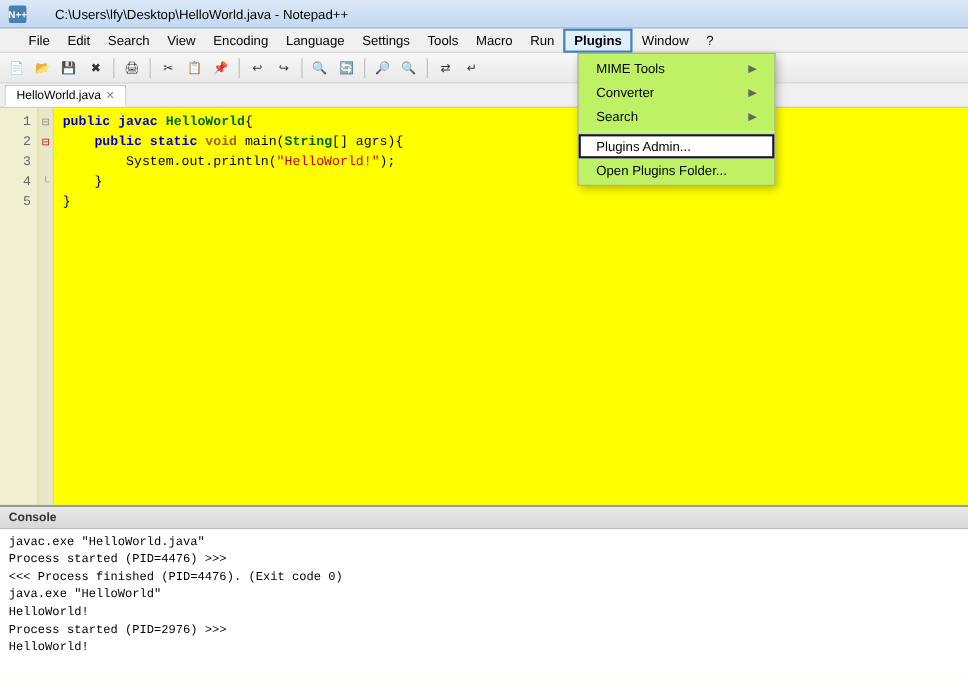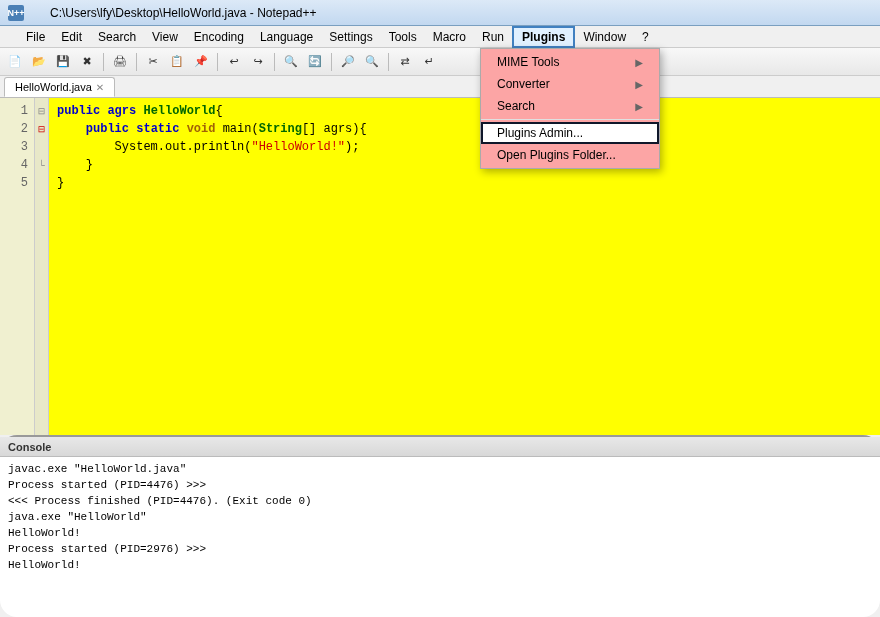--- a/index.html
+++ b/index.html
@@ -150,24 +150,23 @@
     .code-line { white-space: pre; height: 18px; }
     .kw { color: #0000cc; font-weight: bold; }
     .kw2 { color: #a16207; font-weight: bold; }
     .str { color: #cc0000; }
     .type { color: #006600; font-weight: bold; }
 
     
     .console-container {
       border-top: 2px solid #999;
       background: white;
-      height: 182px;
+      height: 158px;
       display: flex;
       flex-direction: column;
-      border-radius: 17px;
     }
     .console-header {
       background: linear-gradient(to bottom, #e8e8e8, #d8d8d8);
       border-bottom: 1px solid #bbb;
       padding: 2px 8px;
       font-size: 11px;
       font-weight: bold;
       color: #333;
       height: 20px;
       display: flex;
@@ -177,22 +176,22 @@
       padding: 4px 8px;
       font-family: 'Courier New', monospace;
       font-size: 11px;
       color: #000;
       overflow: auto;
       flex: 1;
       line-height: 16px;
     }
     .dropdown-menu {
       position: absolute;
-      top: 48px; left: 480px;
-      background: #fca5a5;
+      top: 48px; left: 525px;
+      background: #bef264;
       border: 1px solid #aaa;
       box-shadow: 2px 3px 8px rgba(0,0,0,0.3);
       z-index: 200;
       min-width: 180px;
       padding: 2px 0;
     }
     .dropdown-item {
       padding: 4px 16px 4px 16px;
       font-size: 12px;
       cursor: pointer;
@@ -285,21 +284,21 @@
 
     <div class="fold-col">
       <div style="height:18px; display:flex; align-items:center; justify-content:center; color:#888; font-size:9px;">⊟</div>
       <div style="height:18px; display:flex; align-items:center; justify-content:center; color:#cc0000; font-size:9px;">⊟</div>
       <div style="height:18px;"></div>
       <div style="height:18px; display:flex; align-items:center; justify-content:center; color:#888; font-size:9px;">└</div>
       <div style="height:18px;"></div>
     </div>
 
     <div class="code-area">
-      <div class="code-line"><span class="kw">public</span> <span class="kw">agrs</span> <span class="type">HelloWorld</span>{</div>
+      <div class="code-line"><span class="kw">public</span> <span class="kw">javac</span> <span class="type">HelloWorld</span>{</div>
       <div class="code-line">    <span class="kw">public</span> <span class="kw">static</span> <span class="kw2">void</span> main(<span class="type">String</span>[] agrs){</div>
       <div class="code-line">        System.out.println(<span class="str">"HelloWorld!"</span>);</div>
       <div class="code-line">    }</div>
       <div class="code-line">}</div>
     </div>
   </div>
 
   <div class="console-container">
     <div class="console-header">
       <span>Console</span>

